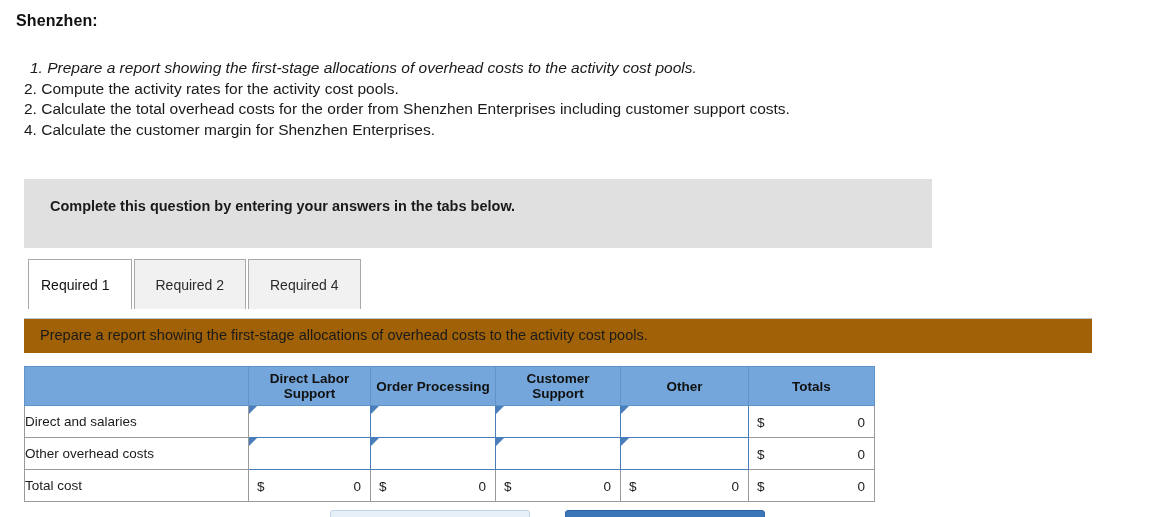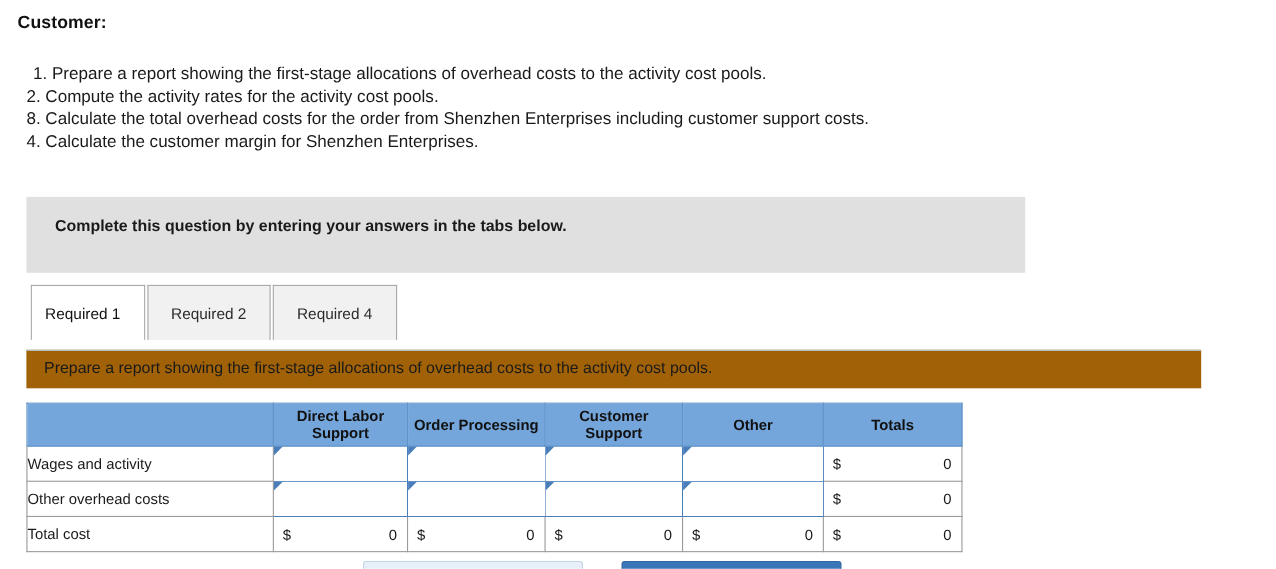--- a/index.html
+++ b/index.html
@@ -35,21 +35,21 @@
     left: 24px;
     top: 58px;
     width: 1100px;
   }
   .req-line {
     font-size: 15.5px;
     line-height: 20.5px;
     color: #1a1a1a;
     white-space: nowrap;
   }
-  .req-line.indent { padding-left: 6px; }
+  .req-line.indent { padding-left: 6px; font-style: italic; }
 
   
   .complete-banner {
     position: absolute;
     left: 24px;
     top: 179px;
     width: 908px;
     height: 69px;
     background: #e0e0e0;
     box-sizing: border-box;
@@ -246,26 +246,26 @@
   .btn-next {
     left: 565px;
     width: 200px;
     background: #3a76b8;
     border: 1px solid #2f66a2;
   }
 </style>
 </head>
 <body>
 
-<div class="required-heading">Customer:</div>
+<div class="required-heading">Shenzhen:</div>
 
 <div class="req-list">
   <div class="req-line indent">1. Prepare a report showing the first-stage allocations of overhead costs to the activity cost pools.</div>
   <div class="req-line">2. Compute the activity rates for the activity cost pools.</div>
-  <div class="req-line">8. Calculate the total overhead costs for the order from Shenzhen Enterprises including customer support costs.</div>
+  <div class="req-line">2. Calculate the total overhead costs for the order from Shenzhen Enterprises including customer support costs.</div>
   <div class="req-line">4. Calculate the customer margin for Shenzhen Enterprises.</div>
 </div>
 
 <div class="complete-banner">
   <div class="complete-banner-text">Complete this question by entering your answers in the tabs below.</div>
 </div>
 
 <div class="tabs">
   <div class="tab active">
     <span>Required 1</span>
@@ -297,21 +297,21 @@
       <th>Direct Labor Support</th>
       <th>Order Processing</th>
       <th>Customer Support</th>
       <th>Other</th>
       <th>Totals</th>
     </tr>
   </thead>
   <tbody>
 
     <tr>
-      <td class="rowlabel">Wages and activity</td>
+      <td class="rowlabel">Direct and salaries</td>
       <td class="inputcell">
         <span class="corner"></span>
         <input class="field" type="text" value="" style="">
       </td>
       <td class="inputcell">
         <span class="corner"></span>
         <input class="field" type="text" value="" style="">
       </td>
       <td class="inputcell">
         <span class="corner"></span>

